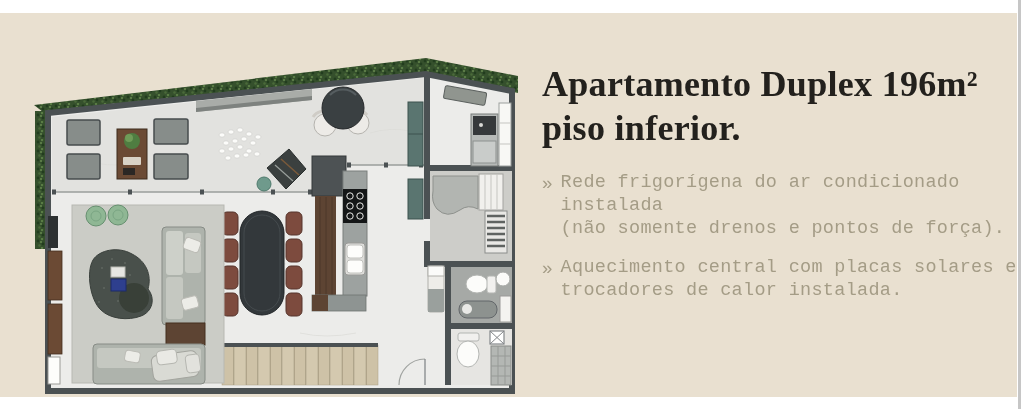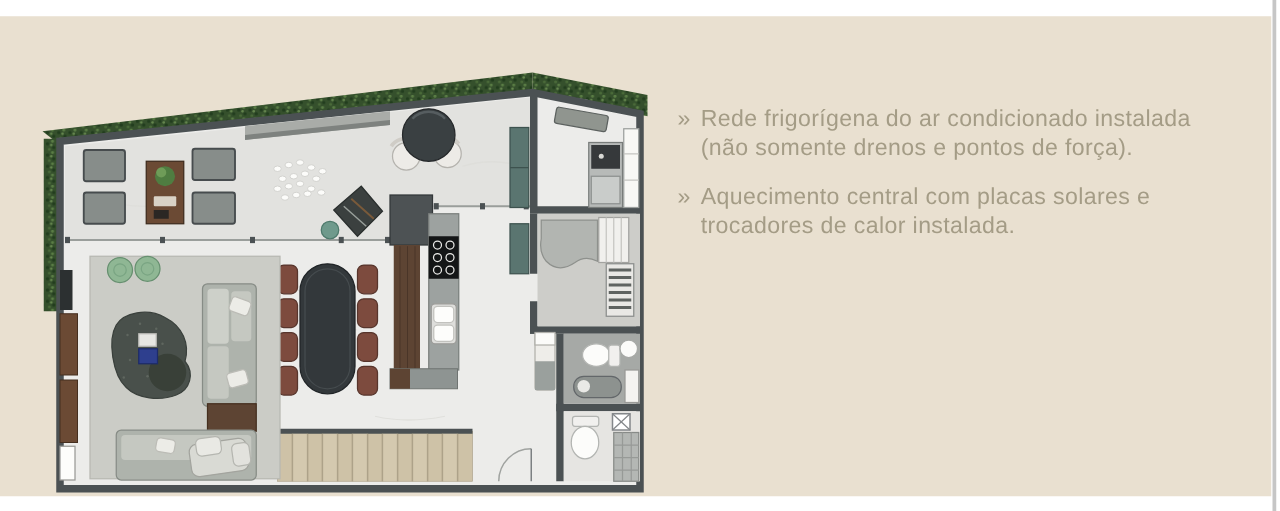--- a/index.html
+++ b/index.html
@@ -10,21 +10,21 @@
   .text-col{position:absolute;left:542px;top:50px;width:480px;}
   .page-title{
     font-family:"Liberation Serif","DejaVu Serif",serif;
     font-size:36px;line-height:1.22;color:#23211d;margin:0;
     font-weight:600;letter-spacing:.3px;white-space:pre-line;
   }
   .bullets{margin-top:20px;display:flex;flex-direction:column;gap:15px;}
   .bullet{display:flex;align-items:flex-start;color:#a49c86;font-size:18.5px;
     line-height:1.26;letter-spacing:.3px;}
   .bullet .marker{flex:0 0 auto;margin-right:8px;}
-  .bullet .btxt{white-space:pre-line;}
+  .bullet .btxt{white-space:pre-line;font-family:Liberation Mono, monospace;}
   svg{display:block;}
 </style>
 </head>
 <body>
 
 <div class="canvas">
   <div class="panel">
 
     <div class="plan-wrap">
       <svg width="492" height="392" viewBox="30 10 492 392">
@@ -332,20 +332,22 @@
           <g transform="rotate(-8 175 352)">
             <rect x="152" y="340" width="46" height="26" rx="6" fill="#d9dad4" stroke="#a3a49e"></rect>
             <rect x="158" y="336" width="20" height="14" rx="4" fill="#e9e9e4" stroke="#b5b6b0"></rect>
             <rect x="186" y="344" width="14" height="18" rx="4" fill="#e2e2dd" stroke="#b5b6b0"></rect>
           </g>
         </g>
       </svg>
     </div>
 
     <div class="text-col">
+      <h1 class="page-title">Apartamento Duplex 196m²
+piso inferior.</h1>
       <div class="bullets">
         <div class="bullet">
           <span class="marker">»</span>
           <span class="btxt">Rede frigorígena do ar condicionado instalada
 (não somente drenos e pontos de força).</span>
         </div>
         <div class="bullet">
           <span class="marker">»</span>
           <span class="btxt">Aquecimento central com placas solares e
 trocadores de calor instalada.</span>

